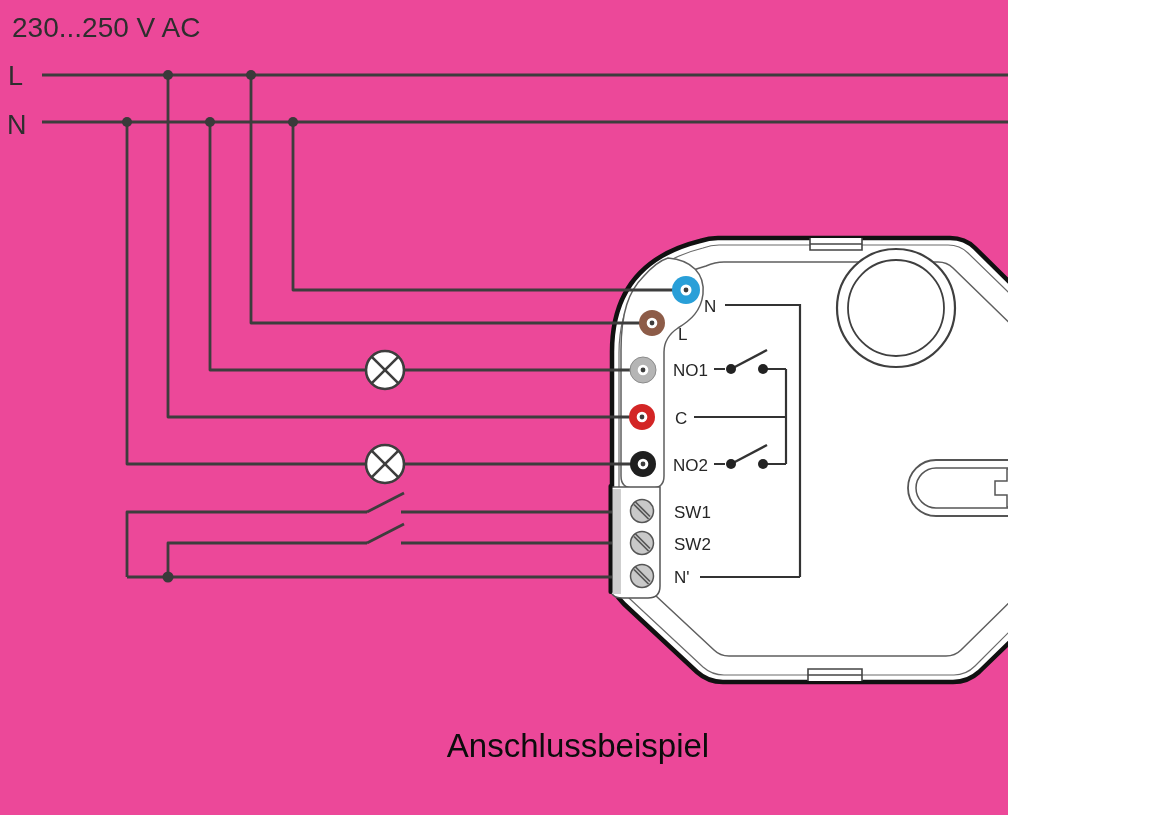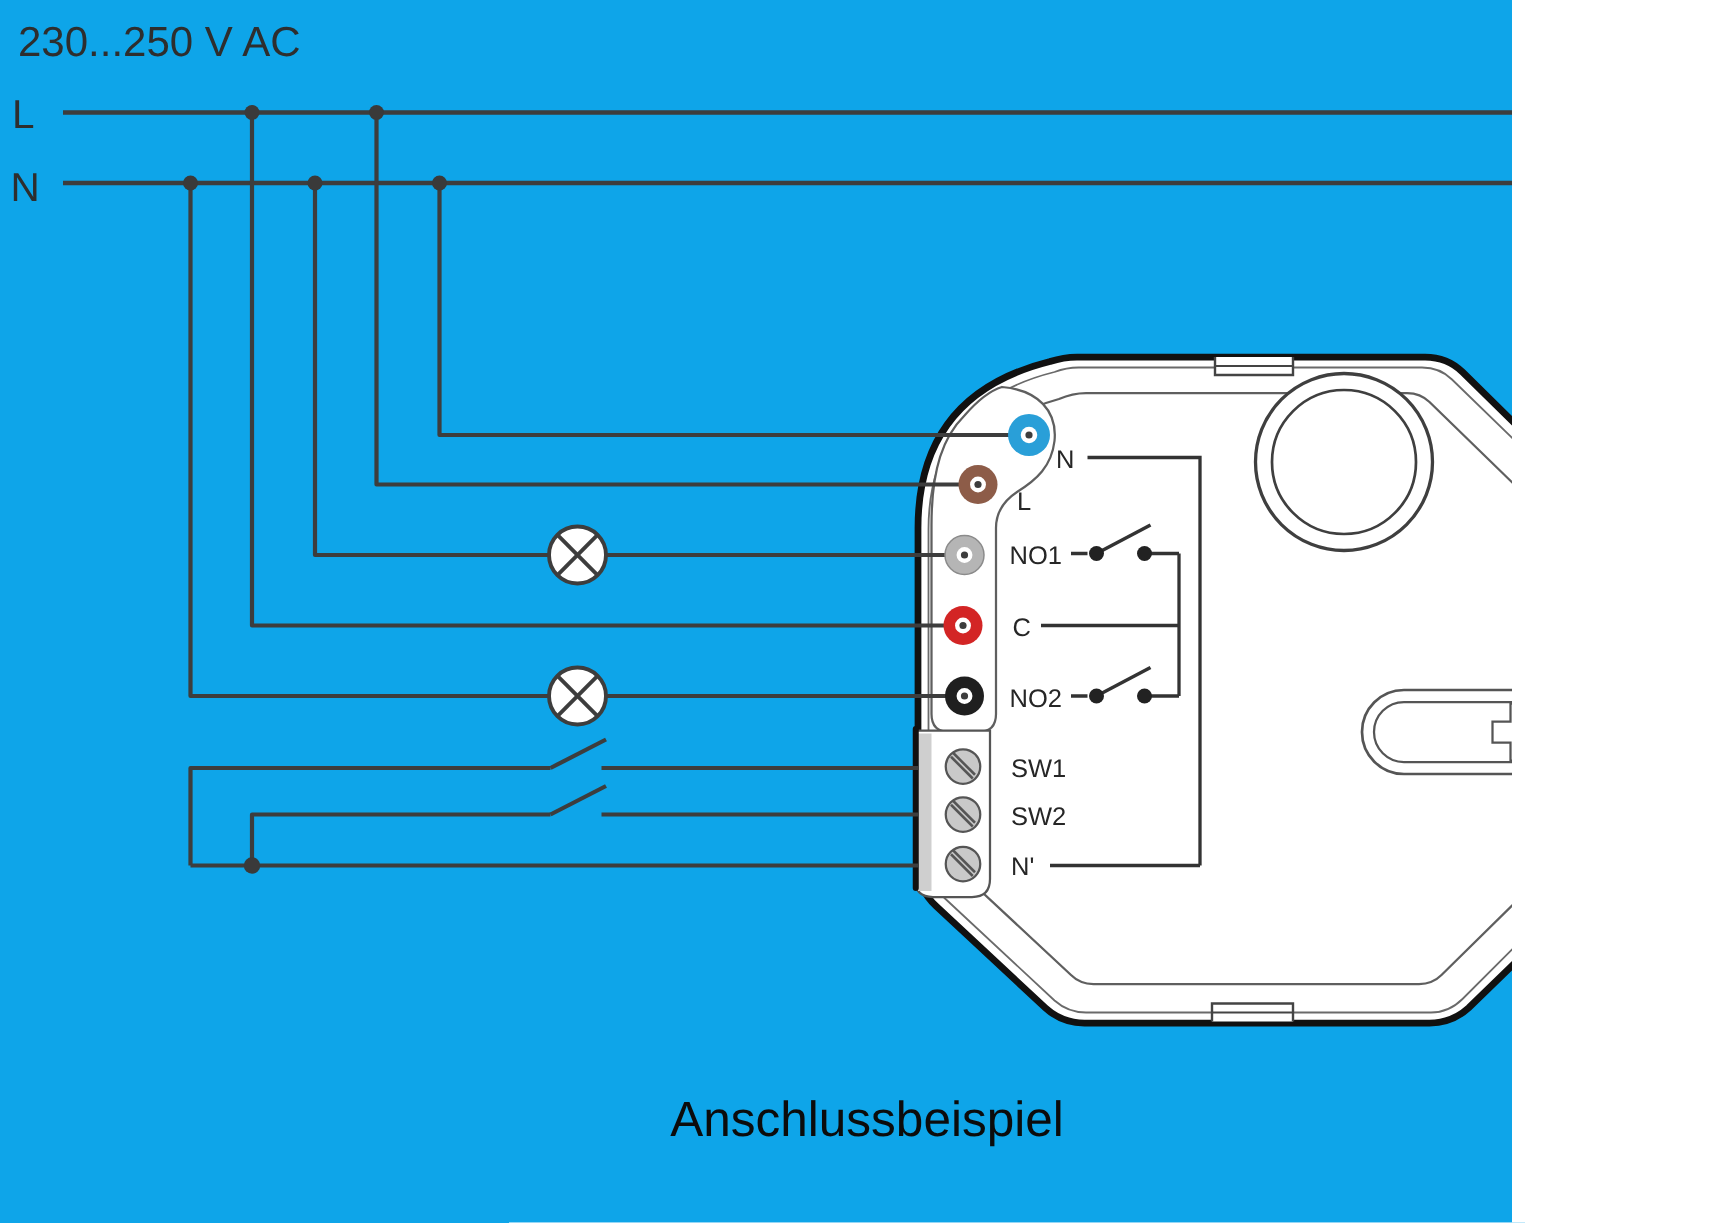--- a/index.html
+++ b/index.html
@@ -1,19 +1,19 @@
 <!DOCTYPE html>
 <html><head>
 <meta charset="utf-8">
 <style>
   html,body{margin:0;padding:0;background:#ffffff;}
   .stage{
     position:relative;
     width:1008px;height:815px;
-    background:#0ea5e9;
+    background:#ec4899;
     font-family:"Liberation Sans", sans-serif;
     overflow:hidden;
   }
   svg{display:block;}
   text{font-family:"Liberation Sans", sans-serif;}
 </style>
 </head>
 <body>
 
 <div class="stage">

